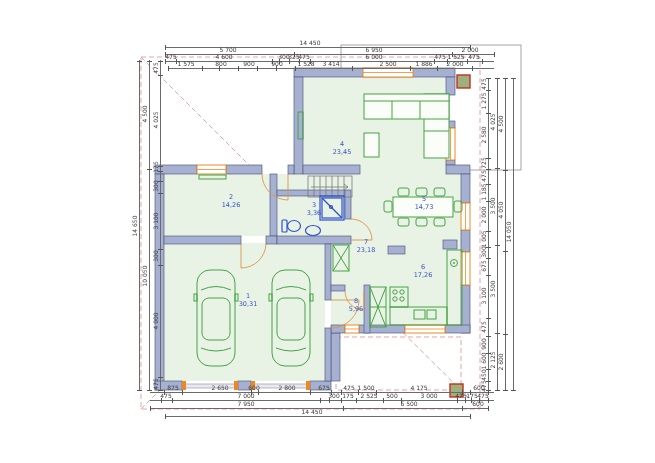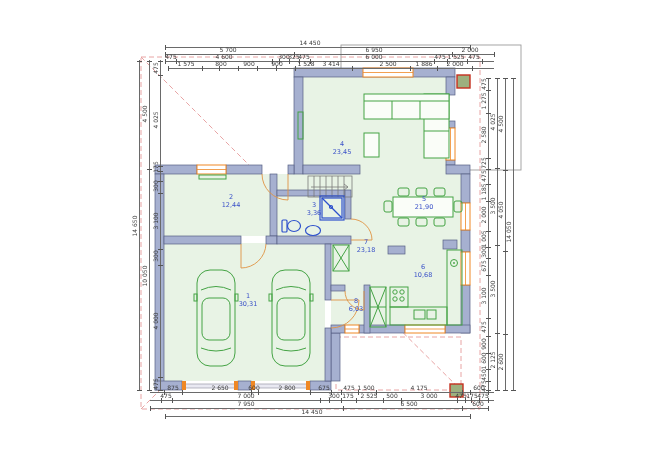--- a/index.html
+++ b/index.html
@@ -244,45 +244,45 @@
     <rect class="col" x="457" y="75" width="13" height="13"></rect>
     <rect class="col" x="450" y="384" width="13" height="13"></rect>
   </g>
 </svg>
 <div class="room-label" style="left: 248px; top: 300px;">
       <span class="num">1</span>
       <span class="area">30,31</span>
     </div>
     <div class="room-label" style="left: 231px; top: 201px;">
       <span class="num">2</span>
-      <span class="area">12,44</span>
+      <span class="area">14,26</span>
     </div>
     <div class="room-label" style="left: 314px; top: 209px;">
       <span class="num">3</span>
       <span class="area">3,36</span>
     </div>
     <div class="room-label" style="left: 342px; top: 148px;">
       <span class="num">4</span>
       <span class="area">23,45</span>
     </div>
     <div class="room-label" style="left: 424px; top: 203px;">
       <span class="num">5</span>
-      <span class="area">21,90</span>
+      <span class="area">14,73</span>
     </div>
     <div class="room-label" style="left: 423px; top: 271px;">
       <span class="num">6</span>
-      <span class="area">10,68</span>
+      <span class="area">17,26</span>
     </div>
     <div class="room-label" style="left: 366px; top: 246px;">
       <span class="num">7</span>
       <span class="area">23,18</span>
     </div>
     <div class="room-label" style="left: 356px; top: 305px;">
       <span class="num">8</span>
-      <span class="area">6,03</span>
+      <span class="area">5,96</span>
     </div>
     <div class="dline h" style="left: 165px; top: 47px; width: 305px;"></div>
     <div class="dtick h" style="left: 165px; top: 45px;"></div>
     <div class="dtick h" style="left: 470px; top: 45px;"></div>
     <span class="dlab" style="left: 310px; top: 46px;">14 450</span>
     <div class="dline h" style="left: 165px; top: 54px; width: 329px;"></div>
     <div class="dtick h" style="left: 165px; top: 52px;"></div>
     <div class="dtick h" style="left: 294px; top: 52px;"></div>
     <div class="dtick h" style="left: 452px; top: 52px;"></div>
     <div class="dtick h" style="left: 494px; top: 52px;"></div>

